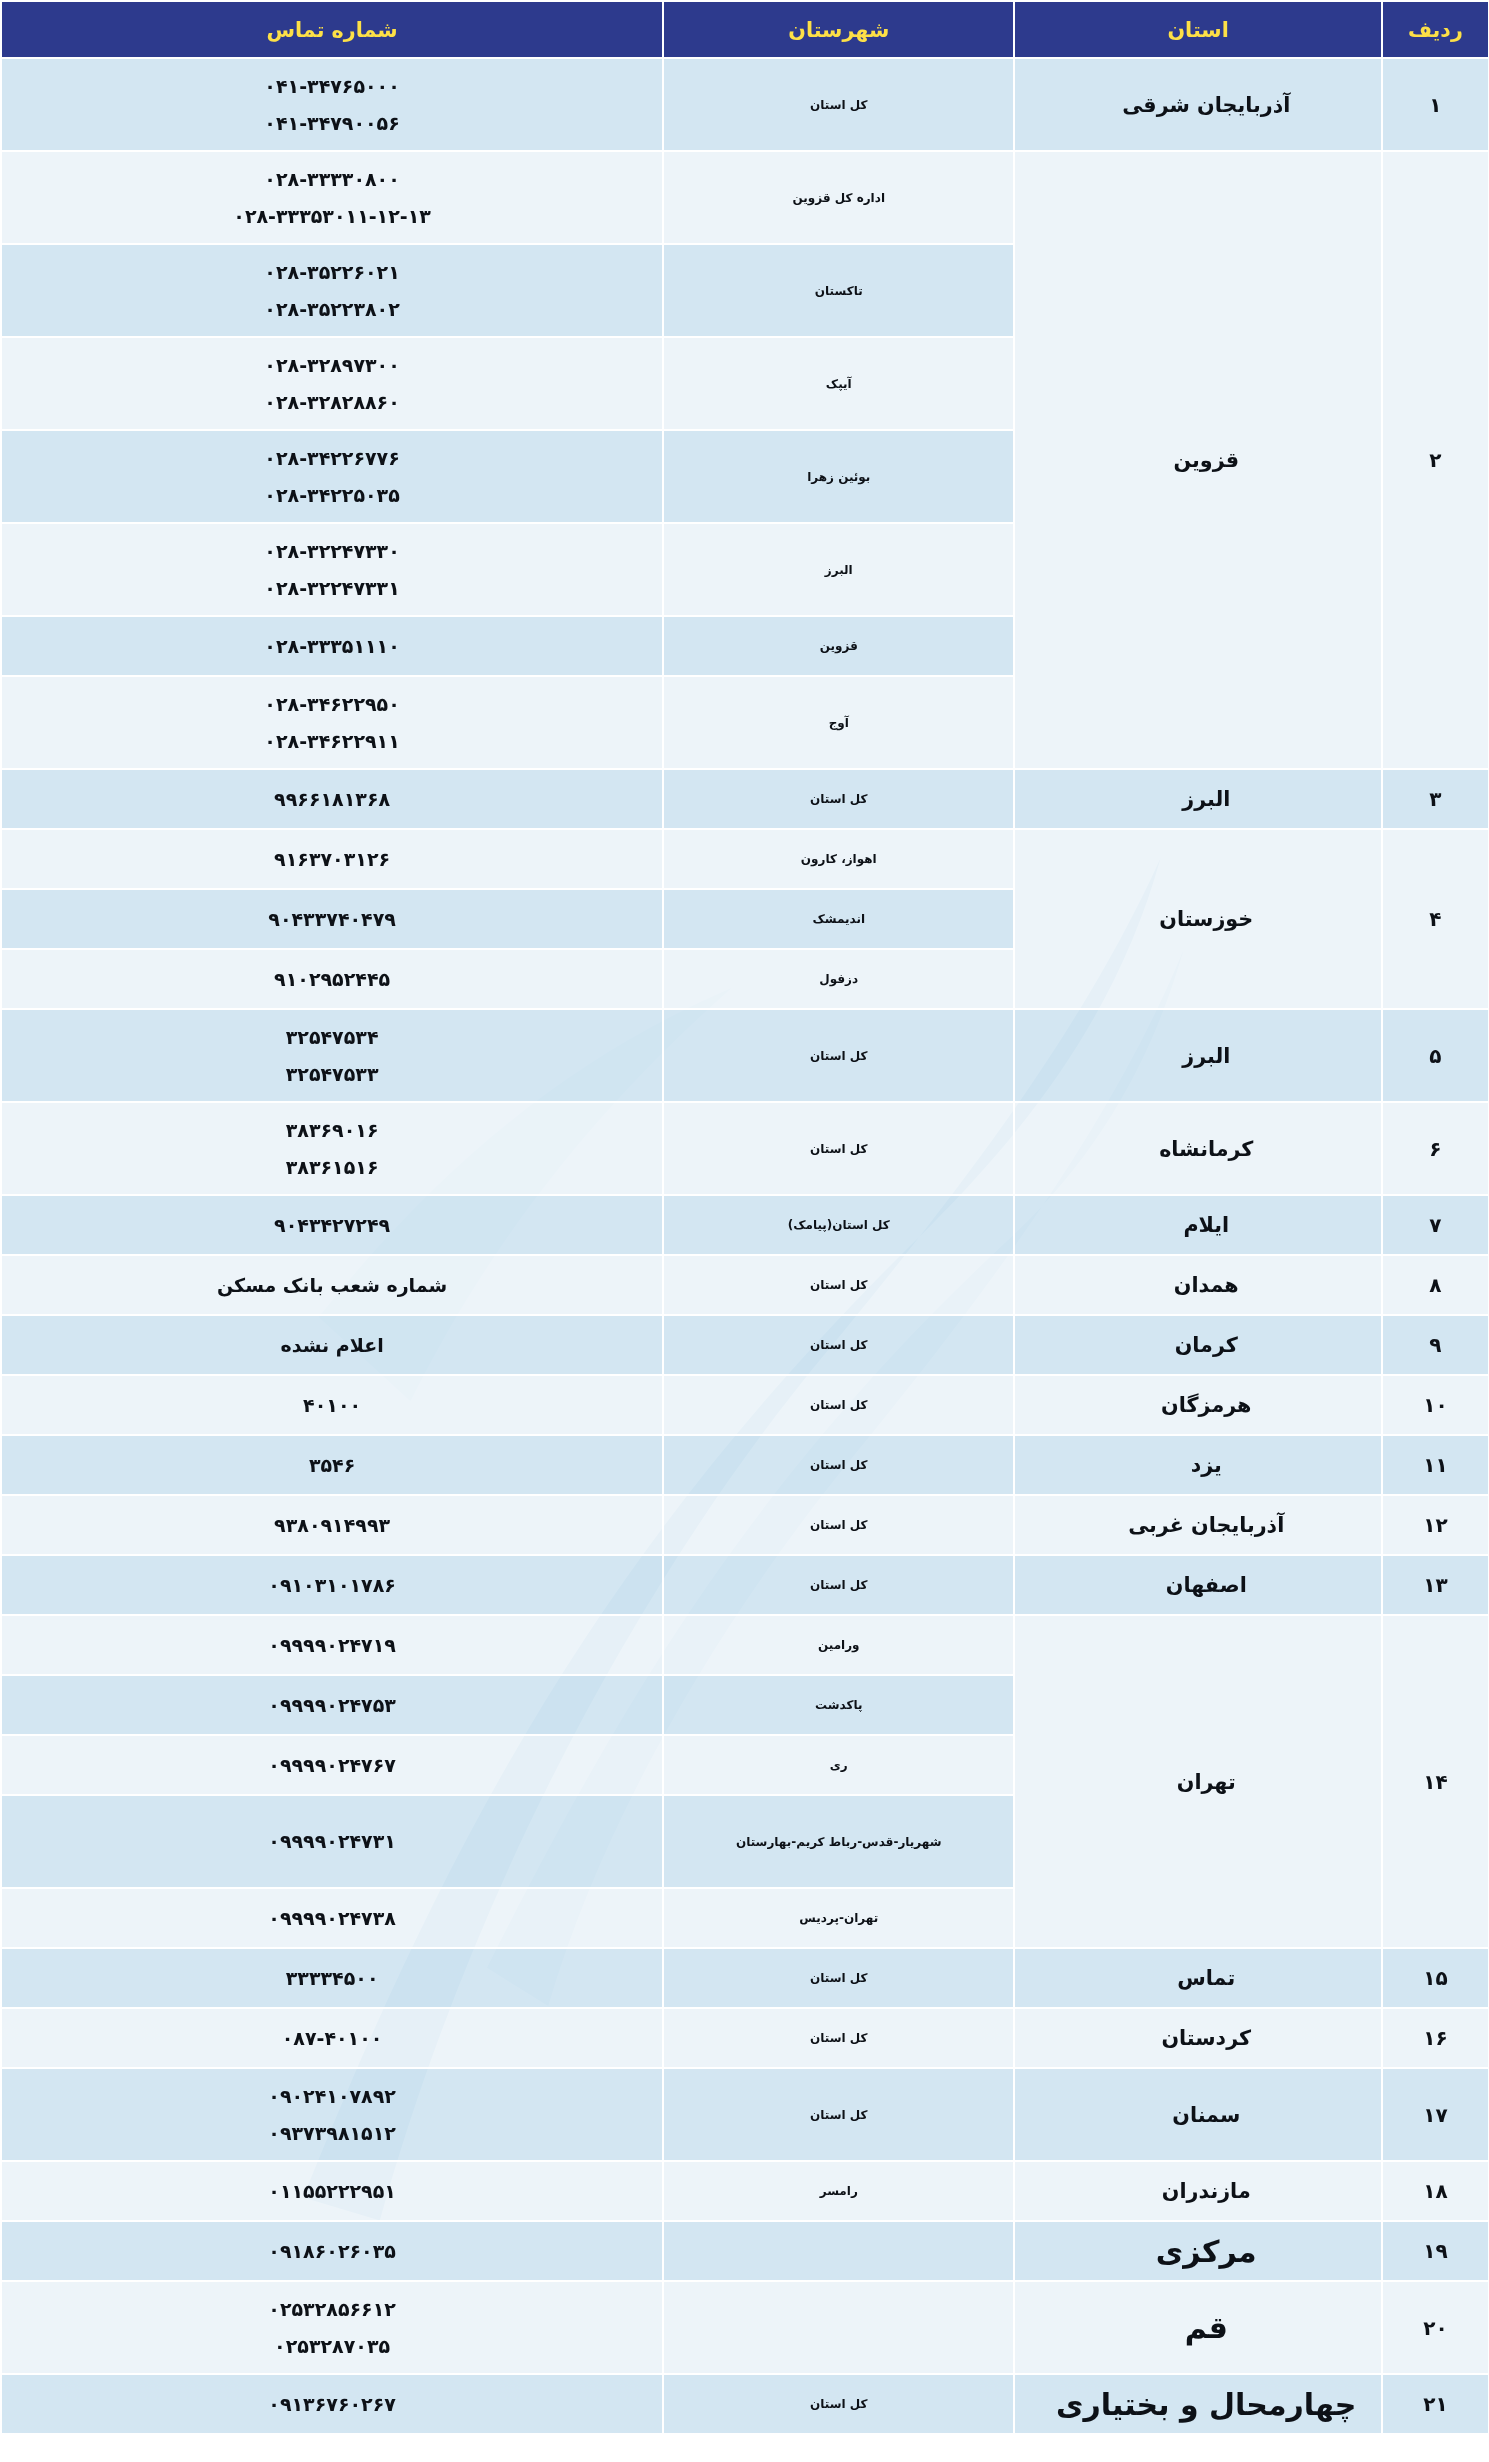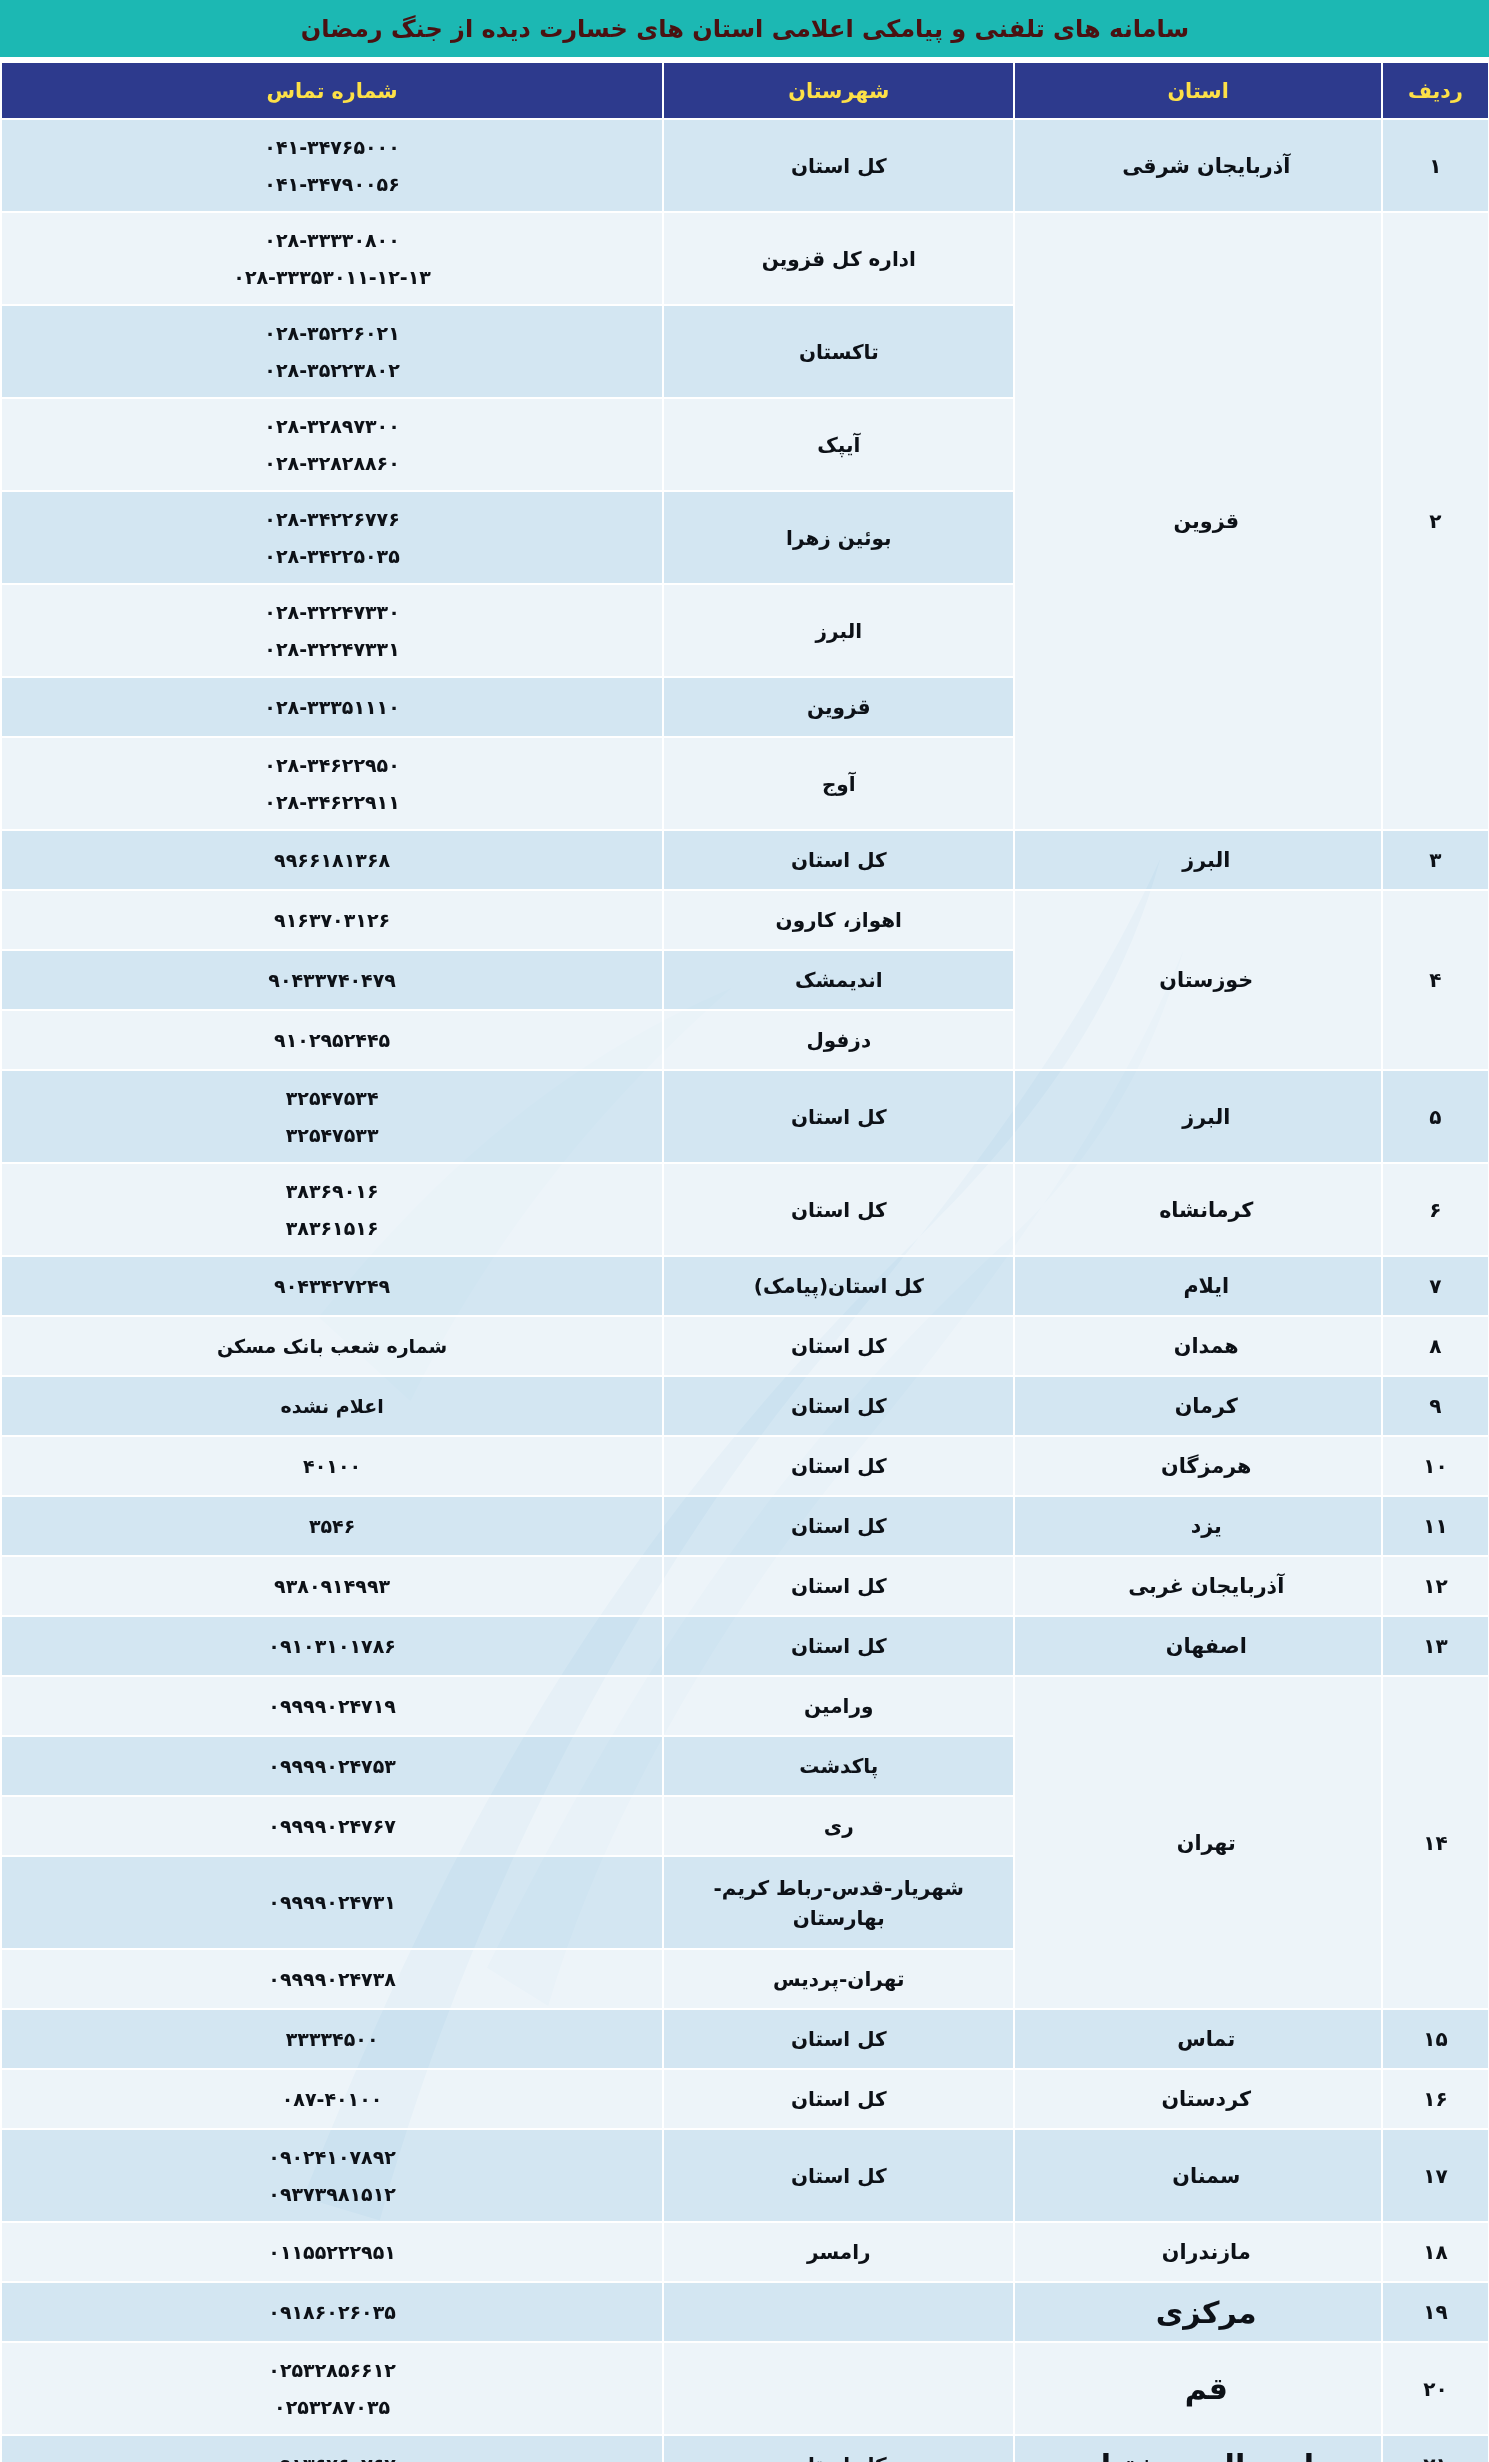--- a/index.html
+++ b/index.html
@@ -40,38 +40,37 @@
   }
   td.dark  { background:rgba(203,226,240,0.85); }
   td.light { background:rgba(234,242,248,0.85); }
 
   tr.h1 { height:60px; }
   tr.h2 { height:93px; }
 
   .rownum-cell   { font-size:20px; }
   .province-cell { font-size:20.7px;padding-left:24px; }
   .province-cell.big { font-size:30px; }
-  .county-cell   { font-size:20px; line-height:1.5; }
+  .county-cell   { font-size:12px; line-height:1.5; }
   .phone-cell    { font-size:19px; }
   .phone-line    { direction:ltr; unicode-bidi:isolate; line-height:1.9; letter-spacing:0.8px; }
 </style>
 </head>
 <body>
 
 <div class="page">
 
   <svg class="watermark" width="957" height="1646" viewBox="0 0 1250 2150" aria-hidden="true">
     <path d="M 80 2050 C 300 1500, 520 1150, 900 780 C 1050 630, 1150 480, 1200 300
              C 1100 520, 950 720, 760 950 C 520 1240, 300 1650, 180 2080 Z" fill="#9fc9e2" fill-opacity="0.50"></path>
     <path d="M 320 1750 C 520 1350, 700 1080, 1000 800 C 1120 690, 1190 560, 1230 420
              C 1140 640, 980 860, 800 1080 C 620 1300, 470 1560, 400 1800 Z" fill="#bcd9ec" fill-opacity="0.45"></path>
     <path d="M 100 900 C 260 700, 430 560, 640 470 C 470 620, 330 790, 220 1010 Z" fill="#c9e2f1" fill-opacity="0.40"></path>
   </svg>
 
-  <div class="title-bar">سامانه های تلفنی و پیامکی اعلامی استان های خسارت دیده از جنگ رمضان</div>
 
   <table class="contact-table">
     <colgroup>
       <col class="c-no">
         <col class="c-prov">
         <col class="c-city">
         <col class="c-tel">
     </colgroup>
     <thead>
       <tr>

